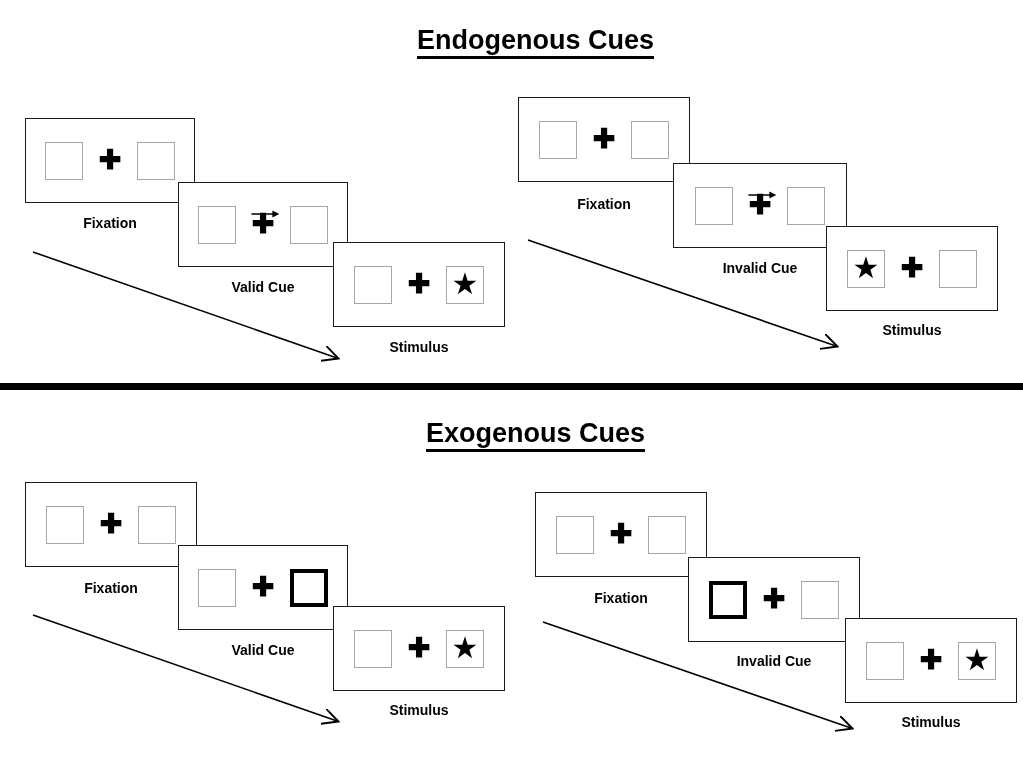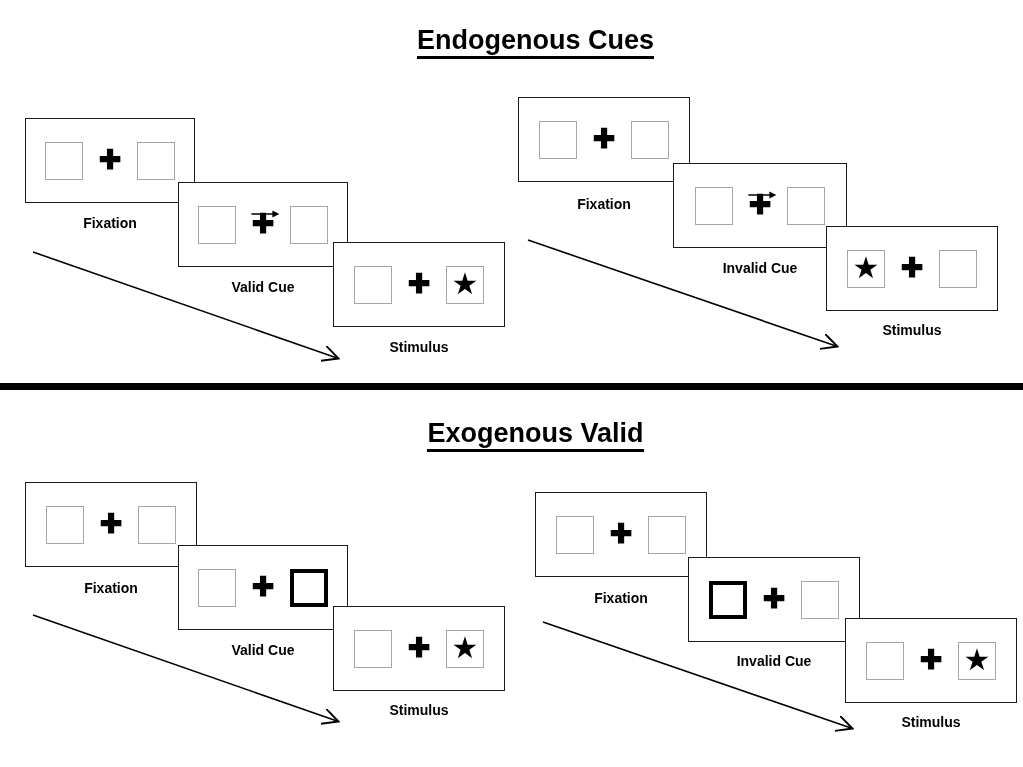--- a/index.html
+++ b/index.html
@@ -172,21 +172,21 @@
         <span class="plus">✚</span>
       </div>
       <div class="box"></div>
     </div>
   </div>
   <div class="frame-label" style="left:826px;top:322px;width:172px;text-align:center;">Stimulus</div>
 
   <div class="divider" style="top:383px;"></div>
 
   <div class="section-title" style="top:418px;">
-    <span>Exogenous Valid</span>
+    <span>Exogenous Cues</span>
   </div>
 
   <svg class="time-arrow" style="left:25px;top:603px;" width="330" height="130" viewBox="0 0 330 130">
     <defs>
       <marker id="ah3" markerWidth="11" markerHeight="11" refX="9" refY="5" orient="auto">
         <path d="M0,0 L10,5 L0,10" fill="none" stroke="#000" stroke-width="1.2"></path>
       </marker>
     </defs>
     <line x1="8" y1="12" x2="312" y2="118" stroke="#000" stroke-width="1.6" marker-end="url(#ah3)"></line>
   </svg>

